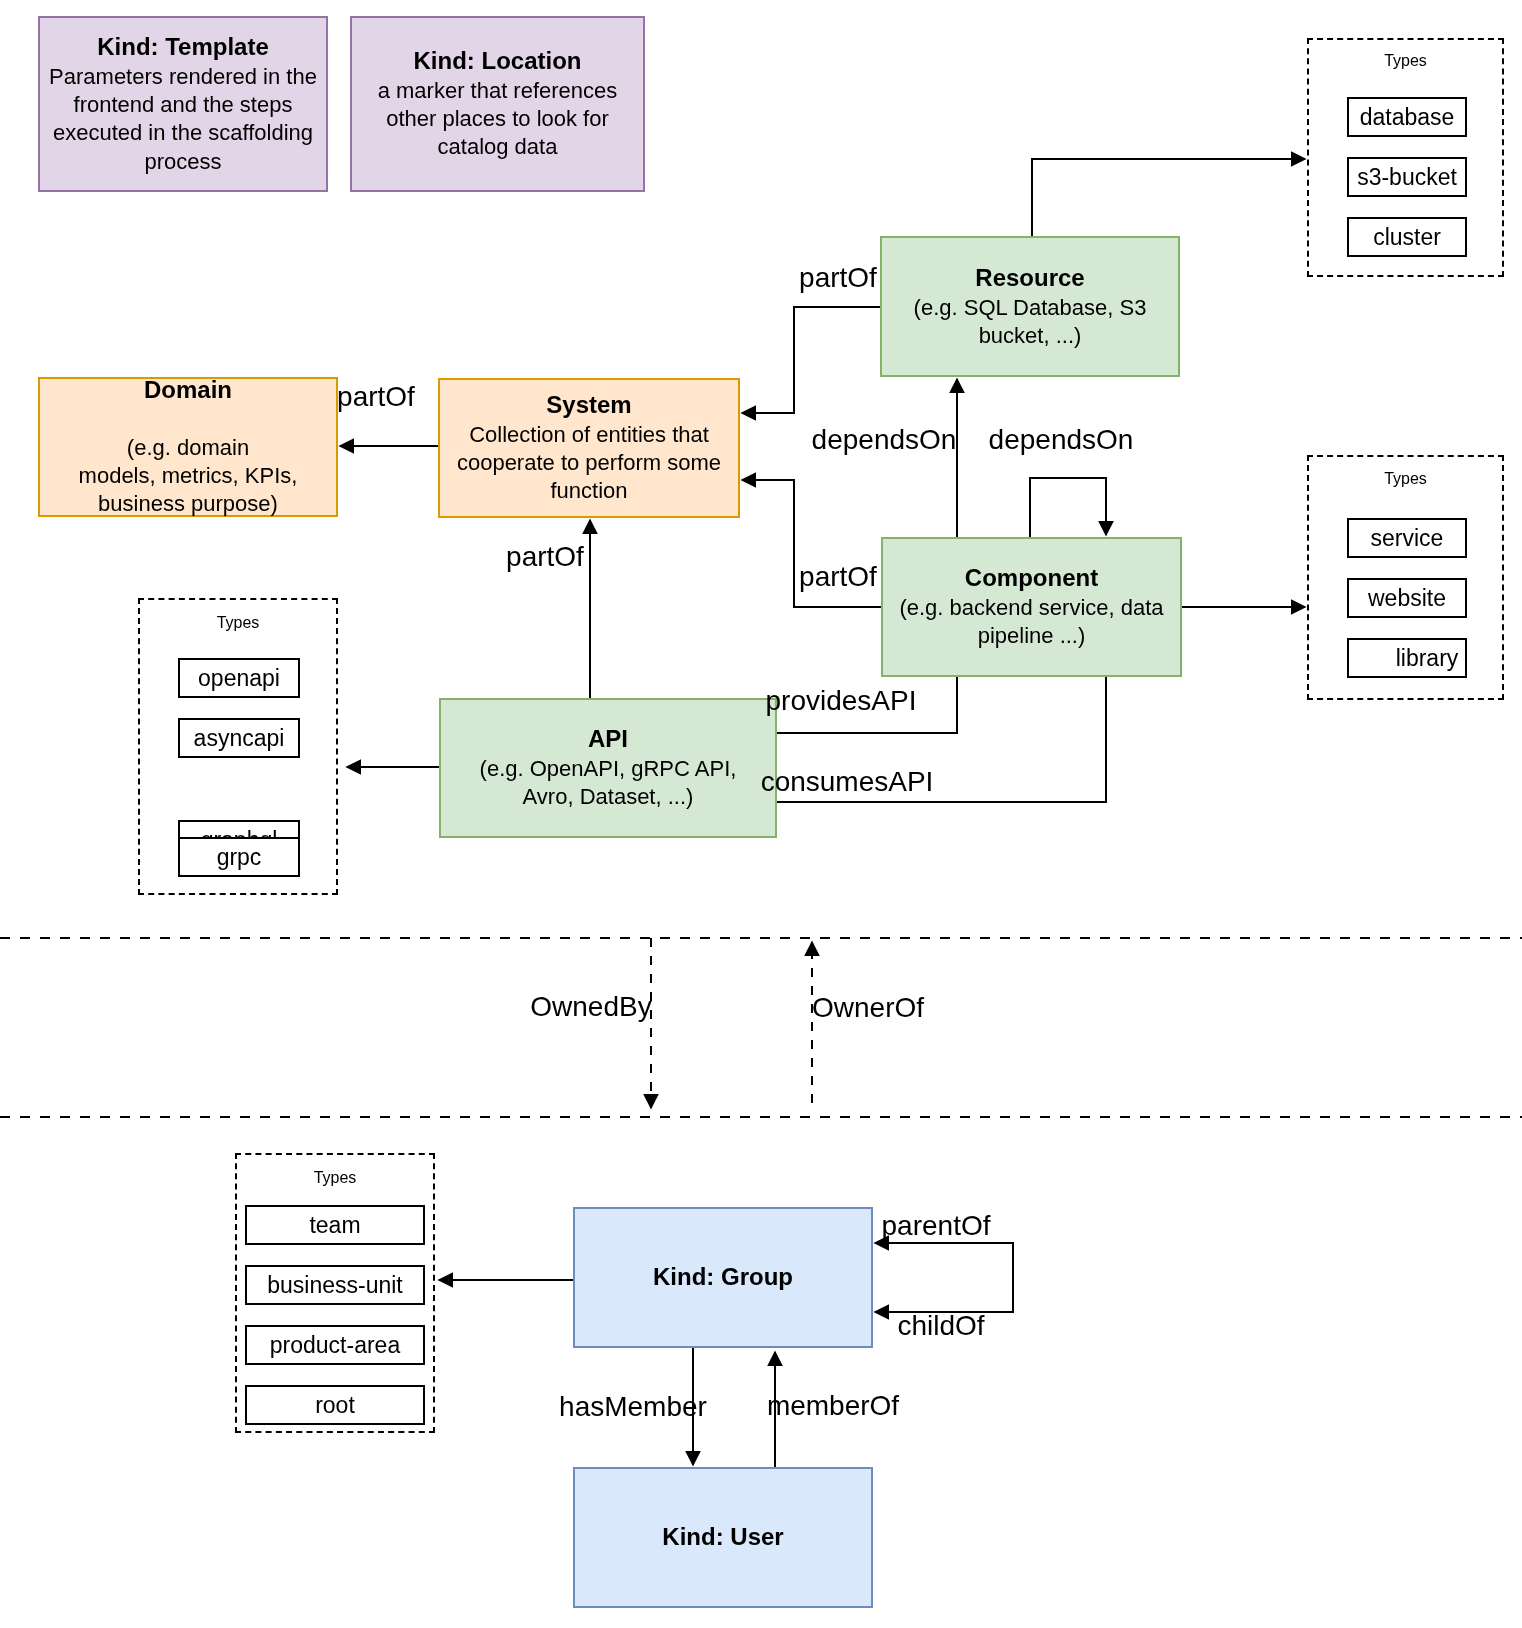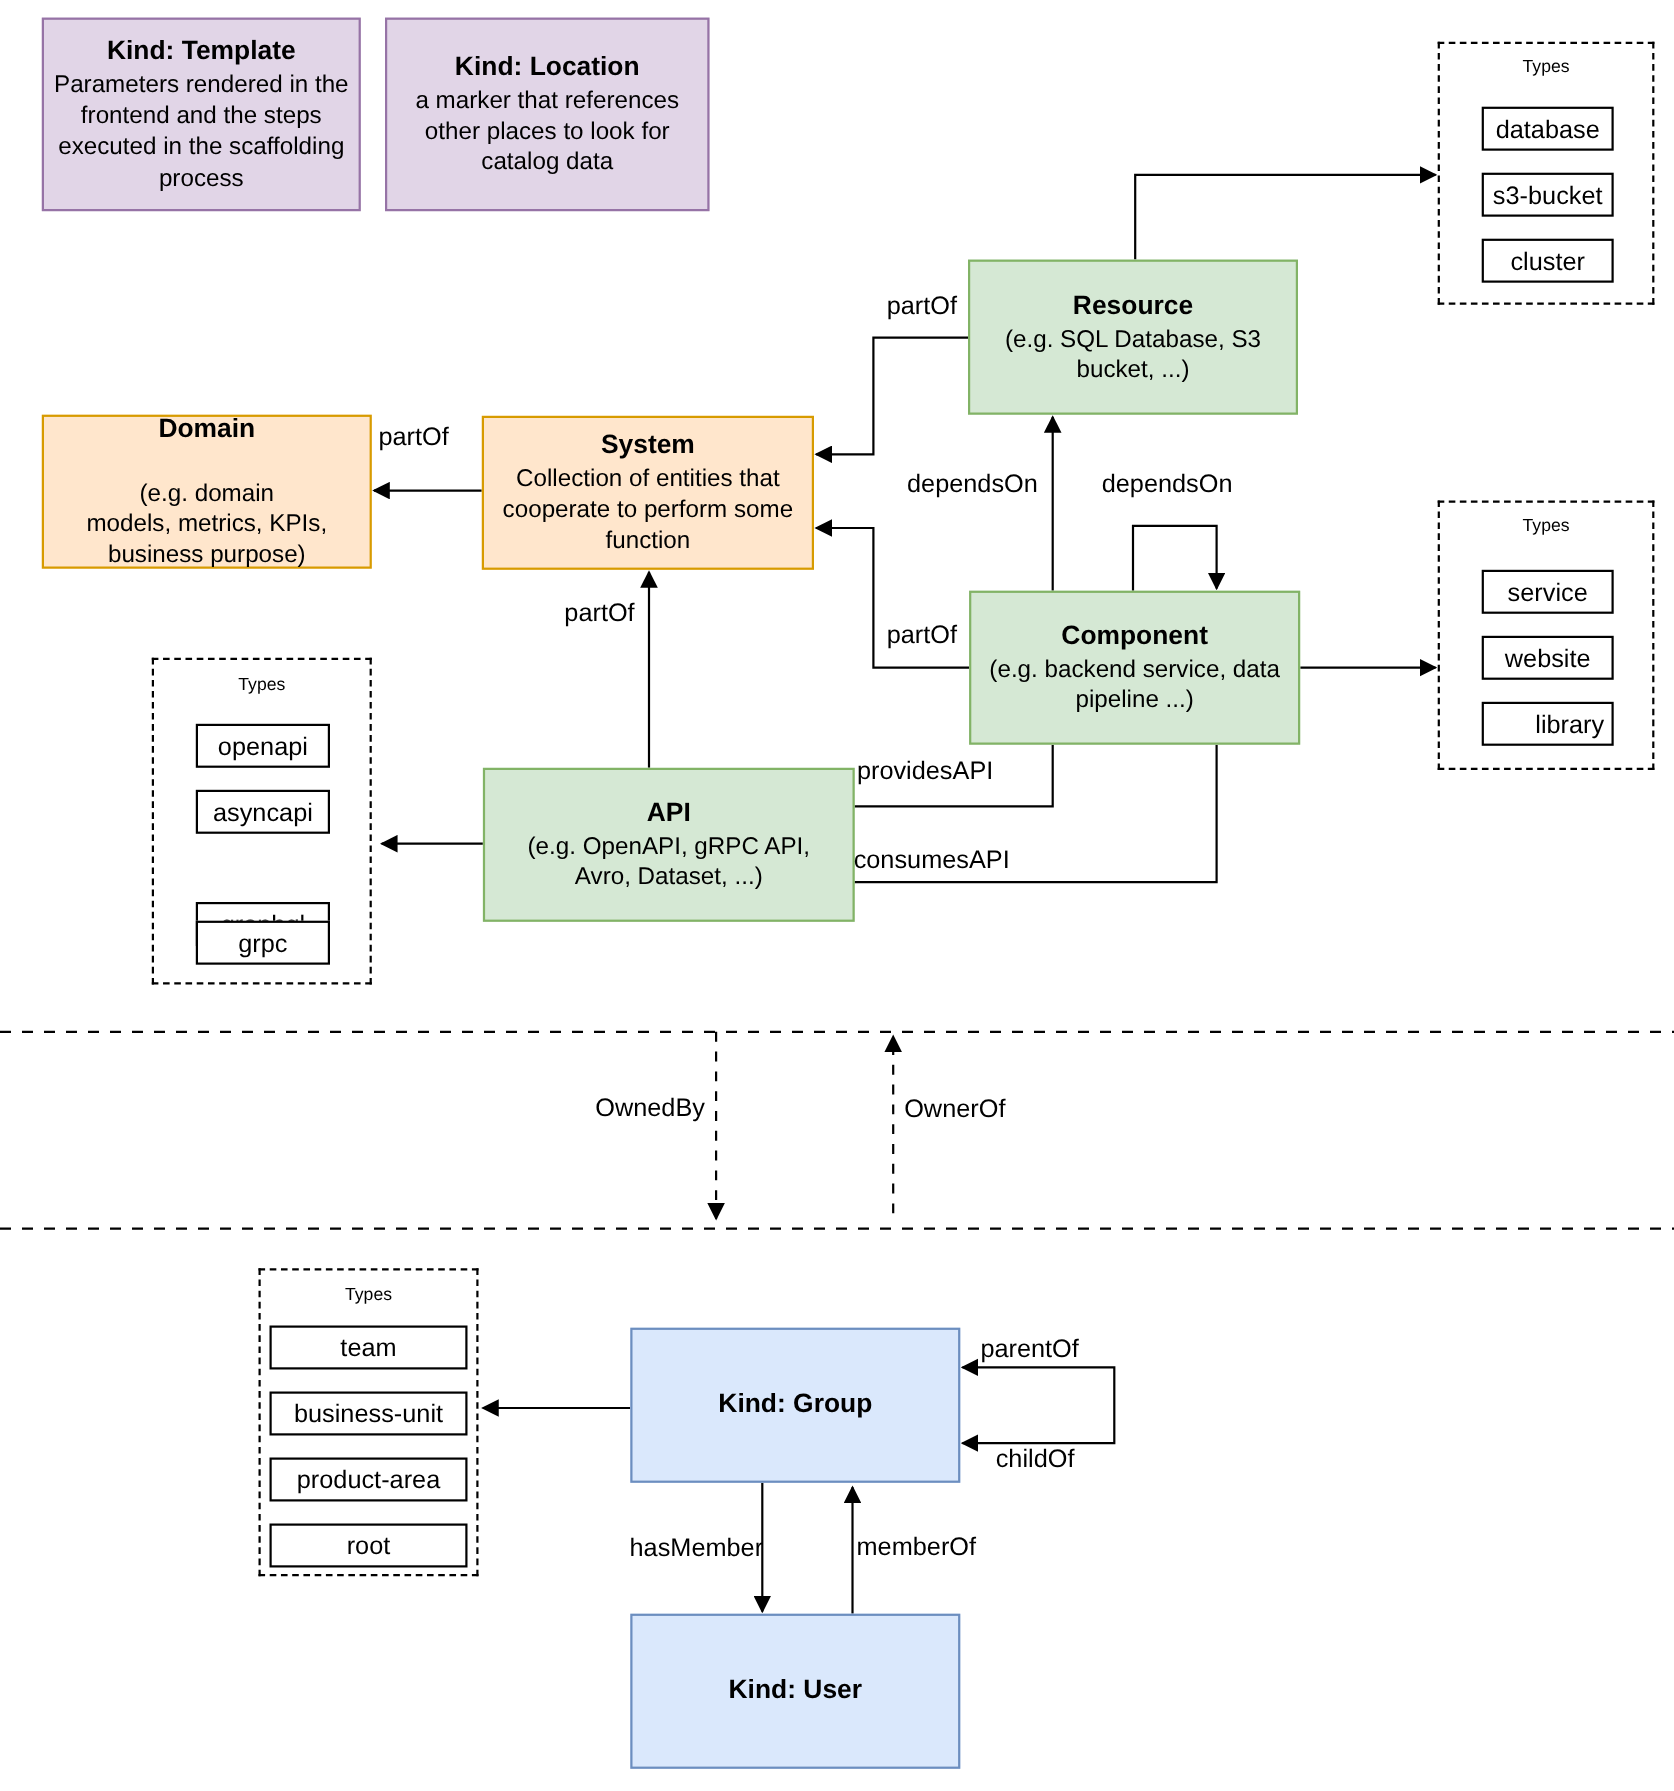--- a/index.html
+++ b/index.html
@@ -54,21 +54,21 @@
     border: 2px solid #000;
     background: #ffffff;
     display: flex;
     align-items: center;
     justify-content: center;
     font-size: 23px;
   }
   .edge-label {
     position: absolute;
     transform: translate(-50%, -50%);
-    font-size: 23px;
+    font-size: 28px;
     white-space: nowrap;
   }
 </style>
 </head>
 <body>
 
 <div id="canvas">
 
   <svg id="connectors" viewBox="0 0 1522 1628" xmlns="http://www.w3.org/2000/svg">
     <defs>

